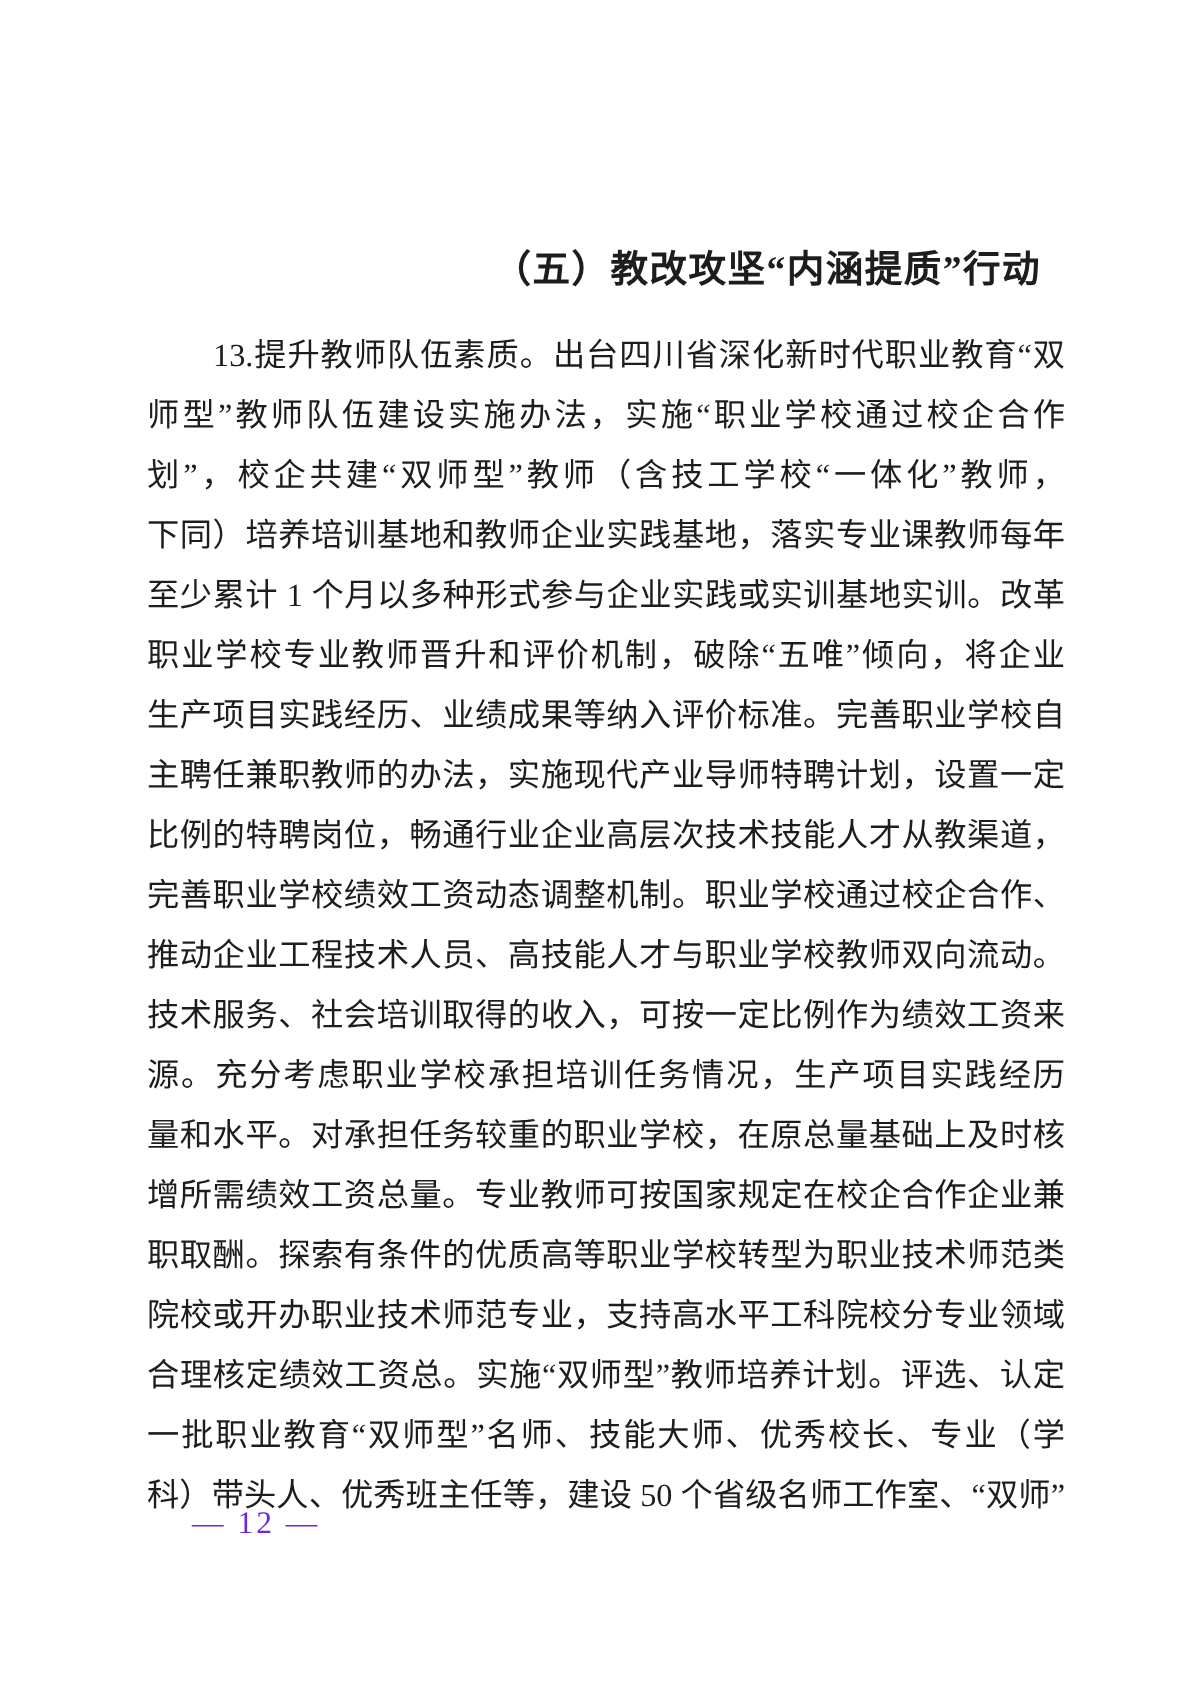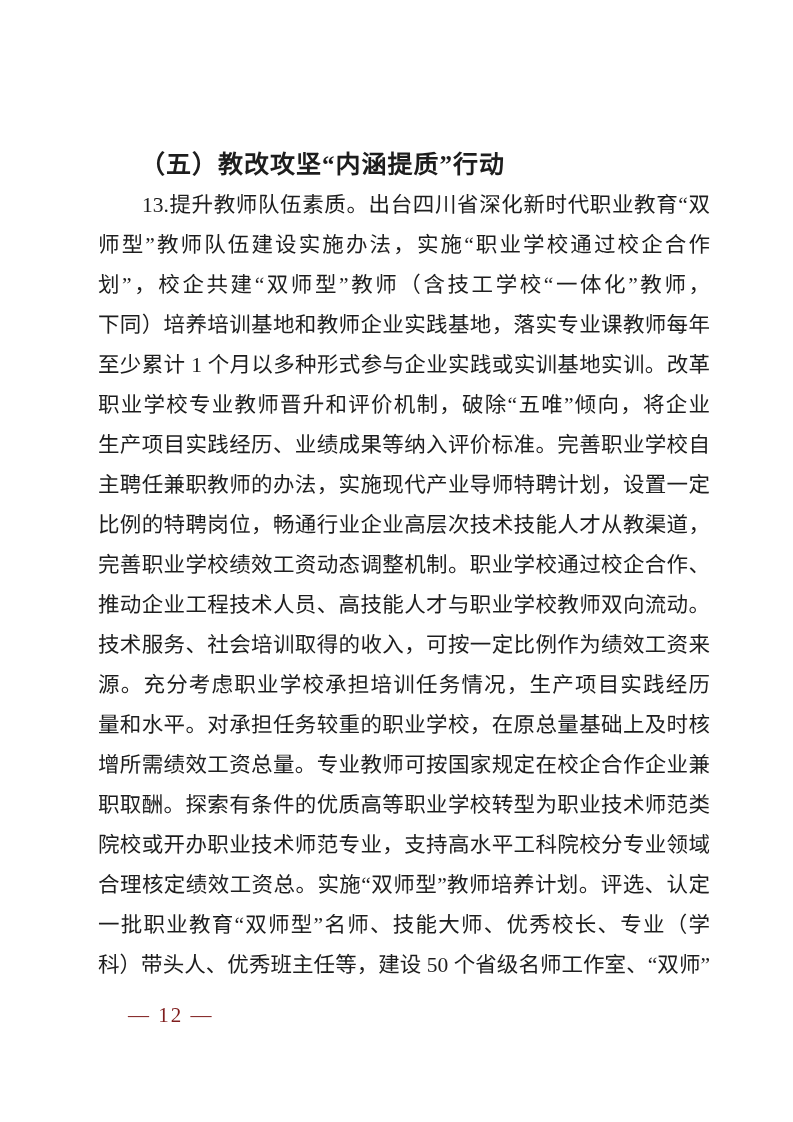--- a/index.html
+++ b/index.html
@@ -17,29 +17,30 @@
     font-family: "Liberation Serif", "DejaVu Serif", serif;
     color: #1d1d1d;
   }
   .content {
     position: absolute;
     left: 98px;
     top: 145px;
     width: 612px;
   }
   .heading {
-    margin: 0;
+    margin: 16px;
     height: 40px;
     line-height: 40px;
     font-size: 25px;
     font-weight: bold;
     font-style: normal;
     text-indent: 42px;
     letter-spacing: 1px;
     white-space: nowrap;
+    text-align: right;
   }
   .body-lines {
     width: 612px;
   }
   .line {
     height: 40px;
     line-height: 40px;
     font-size: 21.5px;
     text-align: justify;
     text-align-last: justify;
@@ -49,21 +50,21 @@
   .line.indent {
     text-indent: 44px;
   }
   .footer {
     position: absolute;
     left: 128px;
     top: 1000px;
     height: 30px;
     line-height: 30px;
     font-size: 21px;
-    color: #7f1d1d;
+    color: #6d28d9;
     letter-spacing: 2px;
   }
 </style>
 </head>
 <body>
 
 <div class="page">
   <div class="content">
     <h2 class="heading">（五）教改攻坚“内涵提质”行动</h2>
     <div class="body-lines" id="body-lines">

